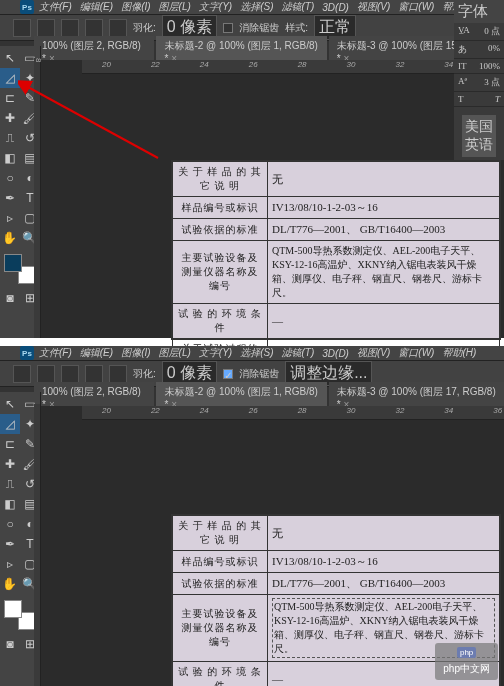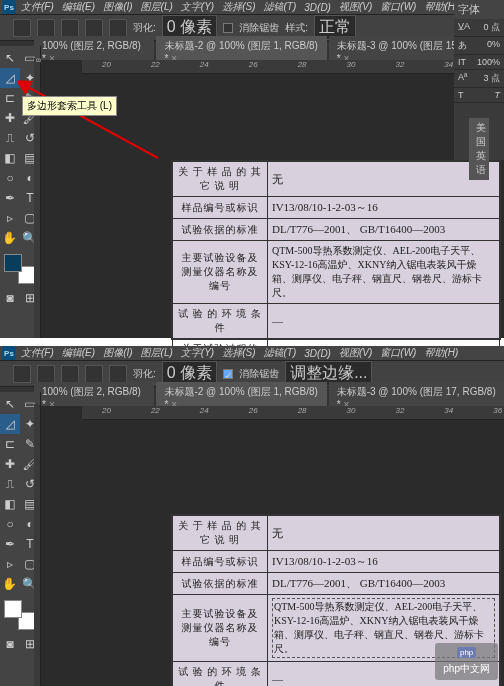--- a/index.html
+++ b/index.html
@@ -1,20 +1,20 @@
 <!DOCTYPE html>
 <html><head>
 <meta charset="utf-8">
 <style>
   * { box-sizing: border-box; margin: 0; padding: 0; }
   body { width: 504px; height: 686px; background: #f0f0f0; font-family: "Microsoft YaHei", sans-serif; font-size: 11px; position: relative; overflow: hidden; }
   .ps-instance { width: 504px; background: #444; color: #ccc; position: relative; }
   .ps-top { height: 338px; }
   .ps-bottom { height: 348px; }
-  .menubar { height: 15px; background: #444; display: flex; align-items: center; padding-left: 2px; gap: 2px; border-bottom: 1px solid #222; font-size: 10px; }
+  .menubar { height: 15px; background: #444; display: flex; align-items: center; padding-left: 20px; gap: 2px; border-bottom: 1px solid #222; font-size: 10px; }
   .menubar .logo { width: 14px; height: 14px; background: #0a4d7a; color: #a8d8f0; display: flex; align-items: center; justify-content: center; font-size: 8px; font-weight: bold; border-radius: 2px; }
   .menubar span { padding: 0 3px; cursor: default; font-style: italic; }
   .optbar { height: 26px; background: #424242; border-bottom: 1px solid #222; display: flex; align-items: center; padding-left: 13px; gap: 6px; font-size: 10px; }
   .optbar .ico { width: 18px; height: 18px; background: #333; border: 1px solid #555; display: inline-block; }
   .optbar .chk { width: 10px; height: 10px; border: 1px solid #777; background: #333; display: inline-block; }
   .optbar .num { background: #2a2a2a; border: 1px solid #555; padding: 1px 4px; font-size: 16px; }
   .tabbar { height: 22px; background: #333; display: flex; align-items: center; padding-left: 34px; gap: 2px; font-size: 10px; border-bottom: 1px solid #111; }
   .tabbar .tab { padding: 3px 8px; background: #444; position: relative; }
   .tabbar .tab.active { background: #555; }
   .tabbar .tab .x { margin-left: 3px; color: #999; }
@@ -25,23 +25,23 @@
   .tb-top { top: 46px; bottom: 0; }
   .tb-bottom { top: 46px; bottom: 0; }
   .toolrow { display: flex; }
   .tool { width: 20px; height: 20px; display: flex; align-items: center; justify-content: center; cursor: pointer; position: relative; font-size: 12px; color: #ccc; }
   .tool.sel { background: #2a5d8a; }
   .swatches { margin-top: 6px; position: relative; height: 30px; width: 36px; margin-left: 4px; }
   .sw-fg { position: absolute; width: 18px; height: 18px; border: 1px solid #888; top: 0; left: 0; z-index: 2; }
   .sw-bg { position: absolute; width: 18px; height: 18px; border: 1px solid #888; bottom: 0; right: 4px; background: #fff; }
   .canvas { position: absolute; left: 41px; top: 60px; right: 0; bottom: 0; background: #2b2b2b; }
   .right-panel { position: absolute; right: 0; top: 0; width: 50px; background: #3a3a3a; font-size: 9px; }
-  .rp-head { background: #444; padding: 2px 4px; color: #ccc; font-size: 11px; }
-  .rp-row { display: flex; justify-content: space-between; padding: 2px 4px; border-bottom: 1px solid #2a2a2a; }
-  .rp-btn { background: #555; padding: 3px; text-align: right; margin: 15px; font-size: 10px; }
+  .rp-head { background: #444; padding: 2px 4px; color: #ccc; font-size: 15px; }
+  .rp-row { display: flex; justify-content: space-between; padding: 2px 4px; border-bottom: 1px solid #2a2a2a; font-family: Liberation Serif, serif; }
+  .rp-btn { background: #555; padding: 3px; text-align: left; margin: 8px; font-size: 14px; }
   .tooltip { position: absolute; background: #ffffcc; color: #000; border: 1px solid #888; padding: 2px 4px; font-size: 10px; z-index: 100; }
   .arrow-red { position: absolute; z-index: 50; }
   .doc-scan { position: absolute; background: #d8d0dc; border: 1px solid #333; }
   .doc-scan table { border-collapse: collapse; width: 100%; font-size: 11px; color: #222; }
   .doc-scan td { border: 1px solid #333; padding: 3px 4px; font-family: SimSun, serif; vertical-align: middle; }
   .doc-scan .label-cell { text-align: center; font-size: 10px; letter-spacing: 1px; }
   .sel-dash { border: 1px dashed #555; }
   .watermark { position: absolute; right: 6px; bottom: 6px; background: rgba(120,120,120,0.7); color: #fff; padding: 4px 8px; border-radius: 3px; font-size: 10px; display: flex; align-items: center; gap: 4px; flex-direction: column; }
   .watermark .php { background: #6c7cb0; color: #fff; padding: 1px 3px; border-radius: 2px; font-size: 8px; }
   .sep { height: 8px; background: #fff; width: 504px; }
@@ -171,21 +171,20 @@
     </div>
   </div>
   <svg class="arrow-red" style="left:18px; top:78px; width:150px; height:90px;">
     <defs>
         <marker id="ah1" markerWidth="8" markerHeight="8" refX="2" refY="4" orient="auto">
           <polygon points="0 0, 8 4, 0 8" fill="#d00"></polygon>
         </marker>
       </defs>
     <line x1="140" y1="80" x2="8" y2="8" stroke="#d00" stroke-width="2" marker-end="url(#ah1)"></line>
   </svg>
-  <div class="tooltip" style="left:22px; top:96px;">多边形套索工具 (L)</div>
   <div class="right-panel" style="top:0; height:160px;">
     <div class="rp-head">字体</div>
     <div class="rp-row">
         <span>V̲A</span>
         <span>0 点</span>
       </div>
     <div class="rp-row">
         <span>あ</span>
         <span>0%</span>
       </div>

